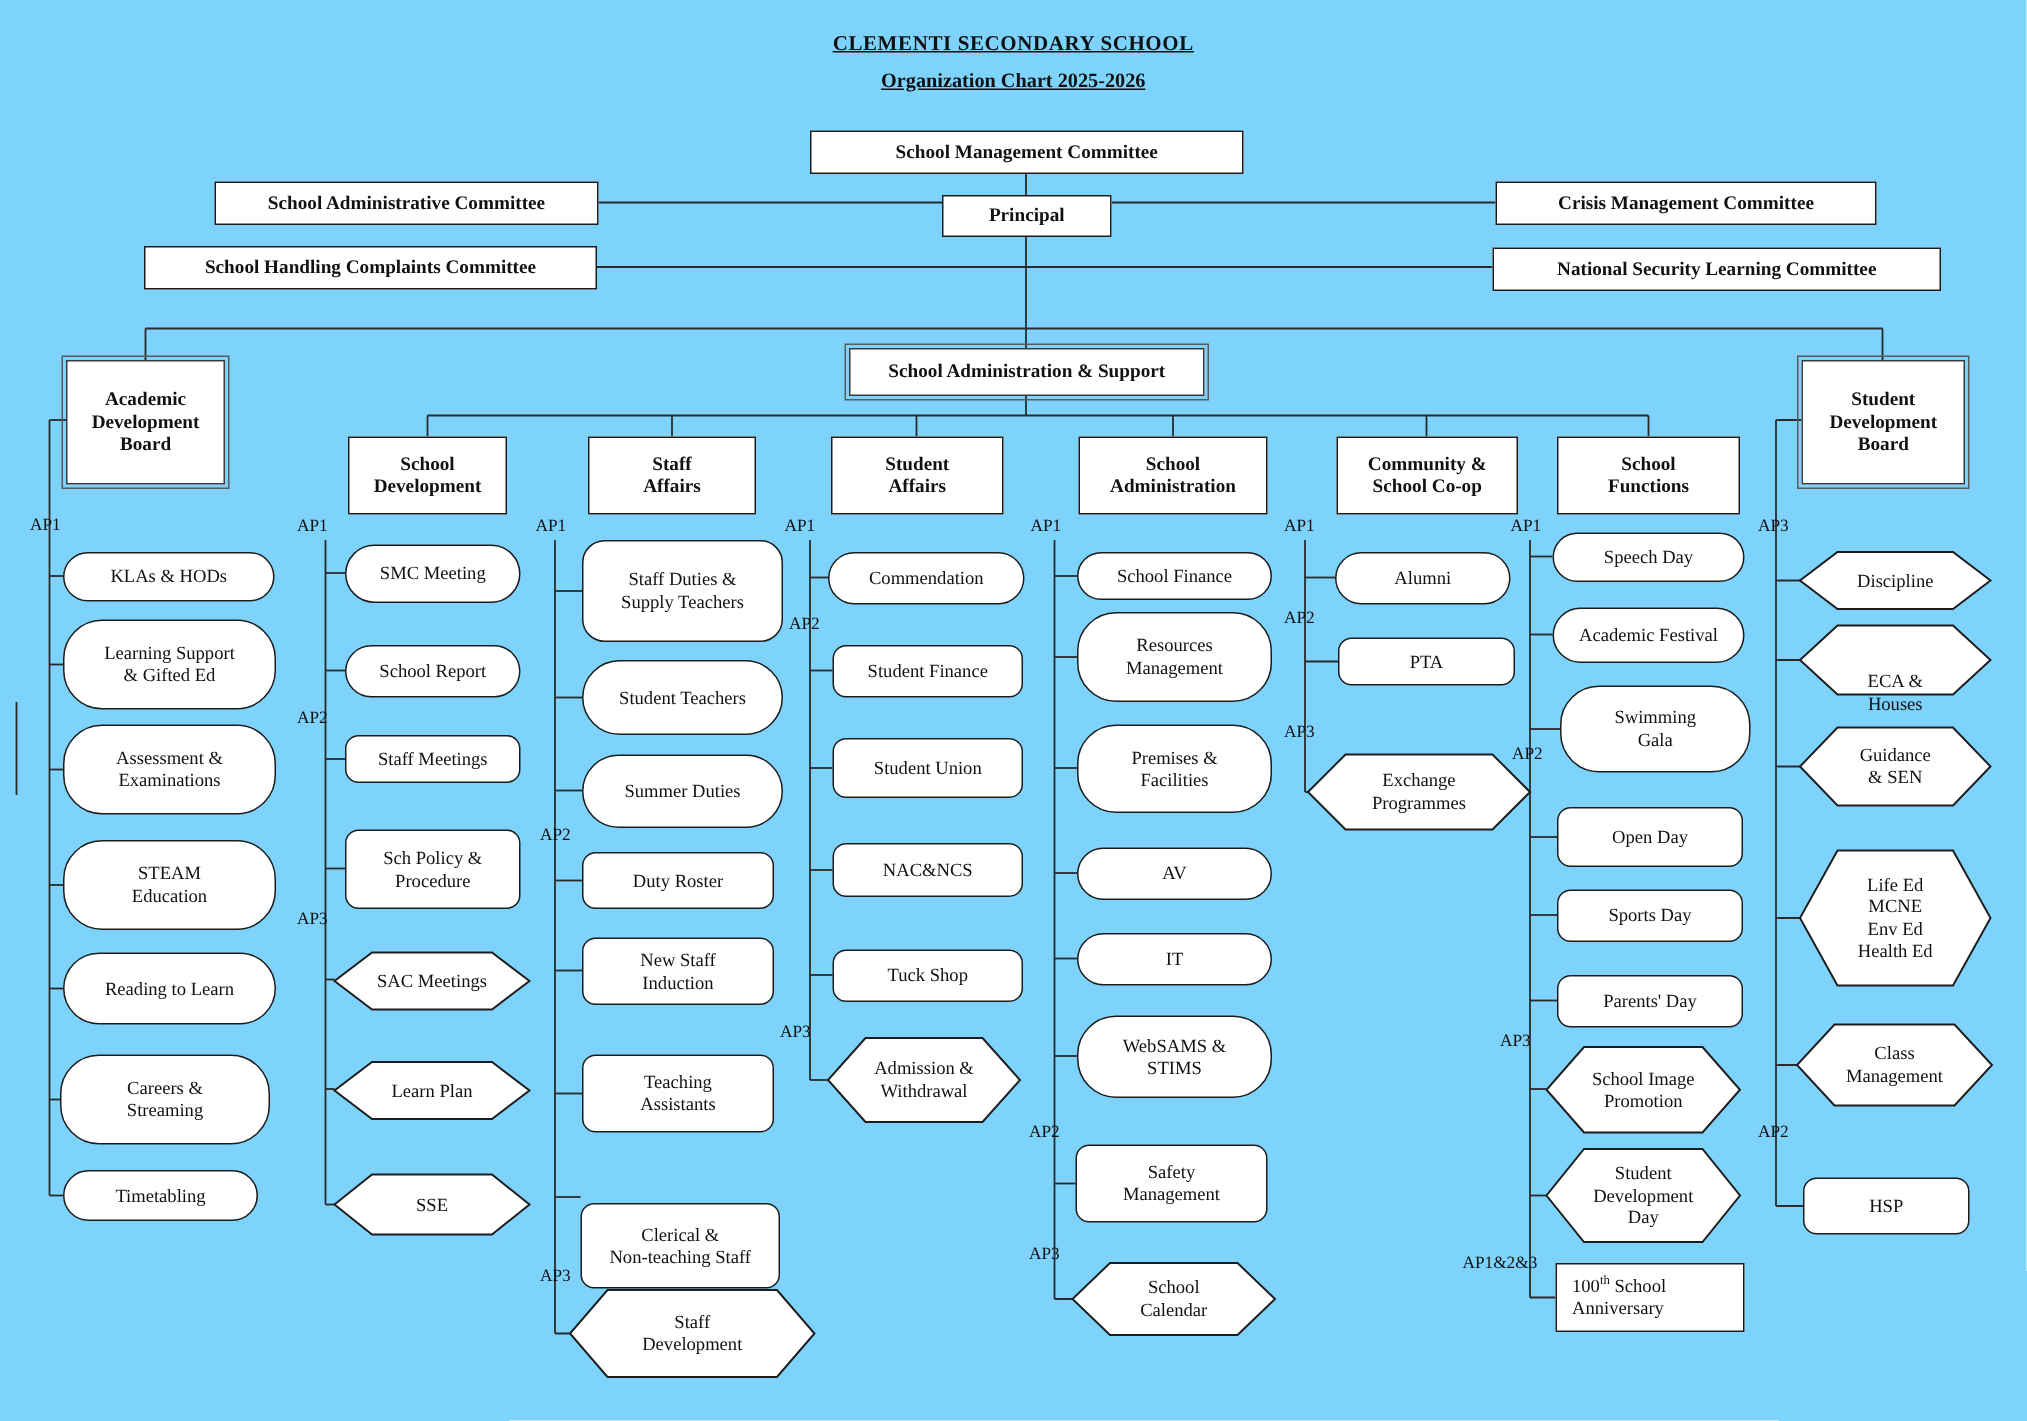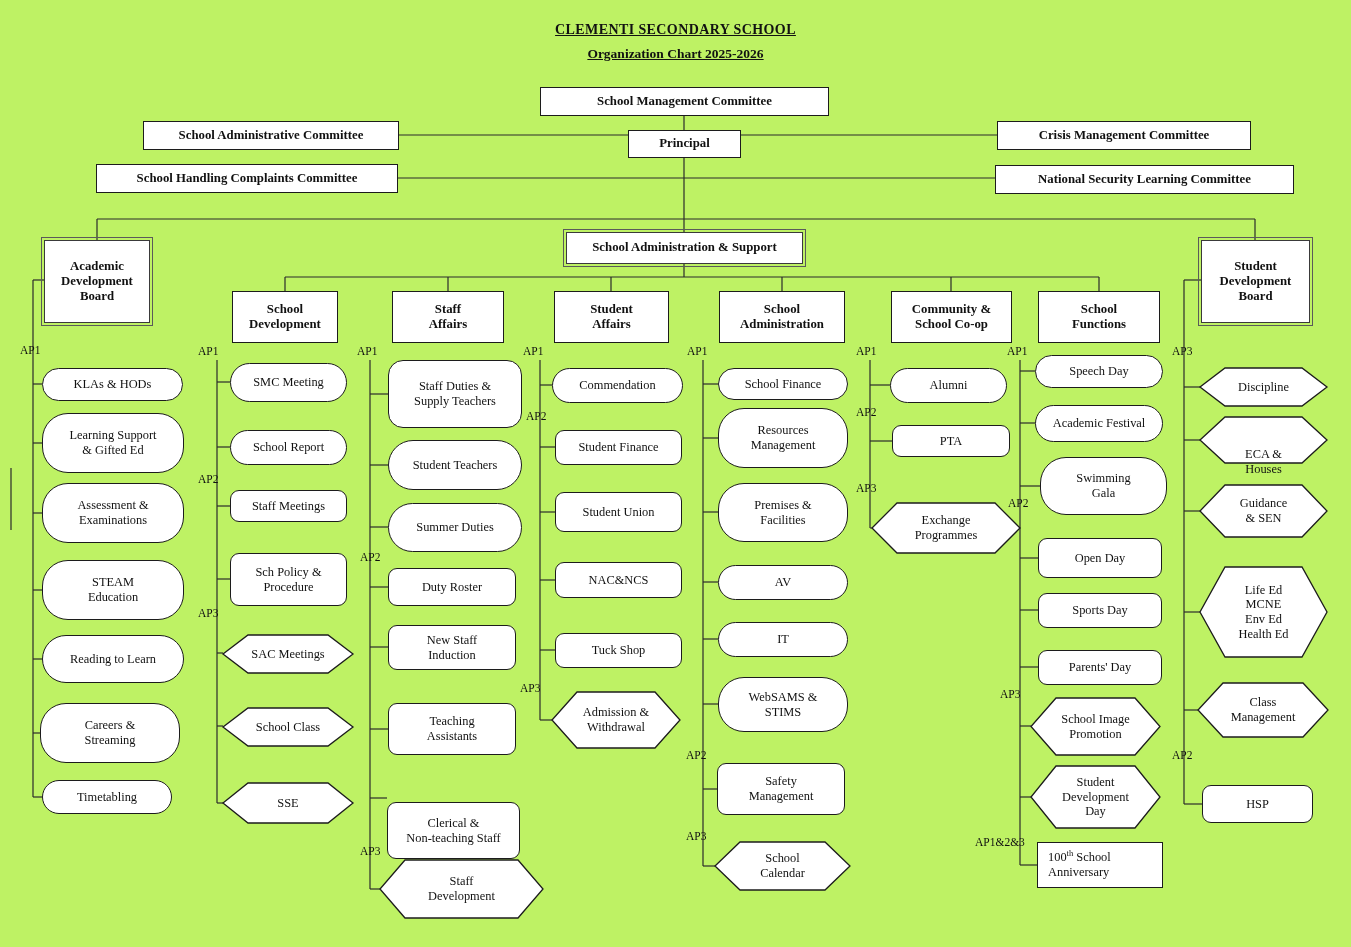--- a/index.html
+++ b/index.html
@@ -1,16 +1,16 @@
 <!DOCTYPE html>
 <html><head>
 <meta charset="utf-8">
 <style>
   html,body{margin:0;padding:0;background:#fff;}
-  #stage{position:relative;width:1351px;height:947px;background:#bef264;overflow:hidden;
+  #stage{position:relative;width:1351px;height:947px;background:#7dd3fc;overflow:hidden;
          font-family:"Liberation Serif","DejaVu Serif",serif;color:#111;}
   #wires{position:absolute;left:0;top:0;width:1351px;height:947px;}
   #wires line{stroke:#2a2a2a;stroke-width:1.2;}
   .hexpoly{fill:#ffffff;stroke:#1c1c1c;stroke-width:1.3;}
   .page-title{position:absolute;left:0;top:22px;width:100%;text-align:center;
               font-size:14px;font-weight:bold;letter-spacing:.4px;
               text-decoration:underline;}
   .page-subtitle{position:absolute;left:0;top:46px;width:100%;text-align:center;
               font-size:13.5px;font-weight:bold;text-decoration:underline;}
   .node{position:absolute;display:flex;align-items:center;justify-content:center;
@@ -163,21 +163,21 @@
     <div class="node stadium" style="left: 42px; top: 635px; width: 142px; height: 48px; border-radius: 24px;"><span>Reading to Learn</span></div>
     <div class="node stadium" style="left: 40px; top: 703px; width: 140px; height: 60px; border-radius: 26px;"><span>Careers &amp;
 Streaming</span></div>
     <div class="node stadium" style="left: 42px; top: 780px; width: 130px; height: 34px; border-radius: 17px;"><span>Timetabling</span></div>
     <div class="node stadium" style="left: 230px; top: 363px; width: 117px; height: 39px; border-radius: 19.5px;"><span>SMC Meeting</span></div>
     <div class="node stadium" style="left: 230px; top: 430px; width: 117px; height: 35px; border-radius: 17.5px;"><span>School Report</span></div>
     <div class="node rounded" style="left: 230px; top: 490px; width: 117px; height: 32px;"><span>Staff Meetings</span></div>
     <div class="node rounded" style="left: 230px; top: 553px; width: 117px; height: 53px;"><span>Sch Policy &amp;
 Procedure</span></div>
     <div class="node hex" style="left: 223px; top: 635px; width: 130px; height: 38px;"><span>SAC Meetings</span></div>
-    <div class="node hex" style="left: 223px; top: 708px; width: 130px; height: 38px;"><span>School Class</span></div>
+    <div class="node hex" style="left: 223px; top: 708px; width: 130px; height: 38px;"><span>Learn Plan</span></div>
     <div class="node hex" style="left: 223px; top: 783px; width: 130px; height: 40px;"><span>SSE</span></div>
     <div class="node stadium" style="left: 388px; top: 360px; width: 134px; height: 68px; border-radius: 15px;"><span>Staff Duties &amp;
 Supply Teachers</span></div>
     <div class="node stadium" style="left: 388px; top: 440px; width: 134px; height: 50px; border-radius: 25px;"><span>Student Teachers</span></div>
     <div class="node stadium" style="left: 388px; top: 503px; width: 134px; height: 49px; border-radius: 24.5px;"><span>Summer Duties</span></div>
     <div class="node rounded" style="left: 388px; top: 568px; width: 128px; height: 38px;"><span>Duty Roster</span></div>
     <div class="node rounded" style="left: 388px; top: 625px; width: 128px; height: 45px;"><span>New Staff
 Induction</span></div>
     <div class="node rounded" style="left: 388px; top: 703px; width: 128px; height: 52px;"><span>Teaching
 Assistants</span></div>

